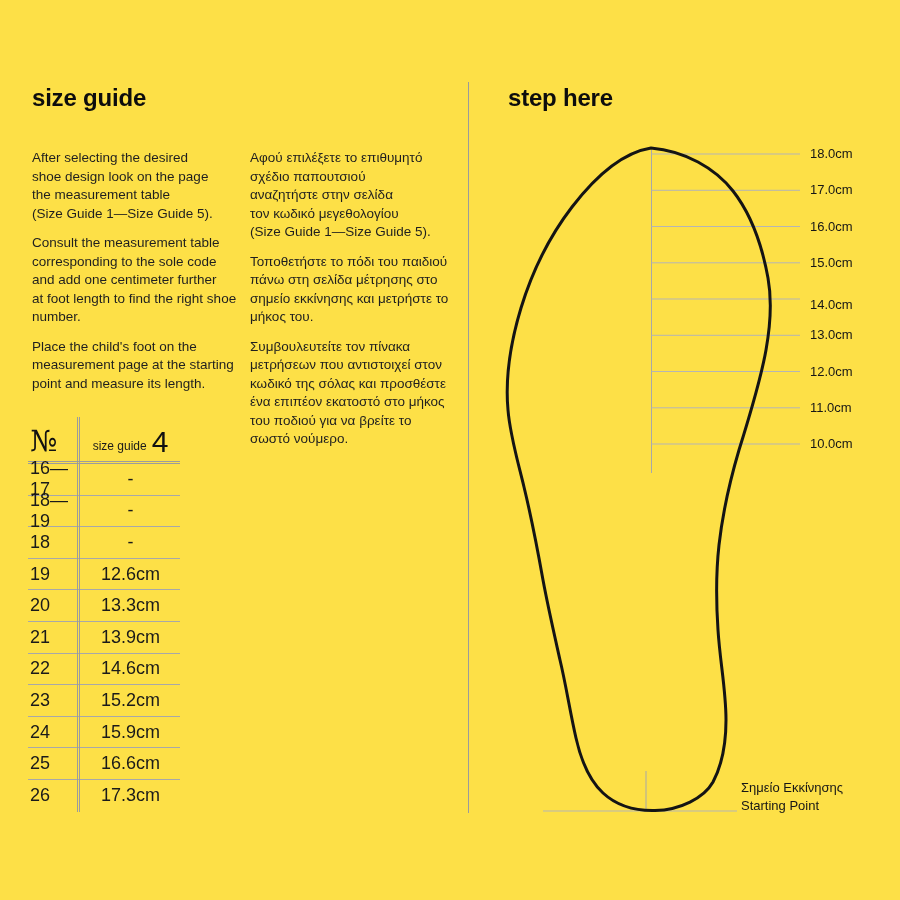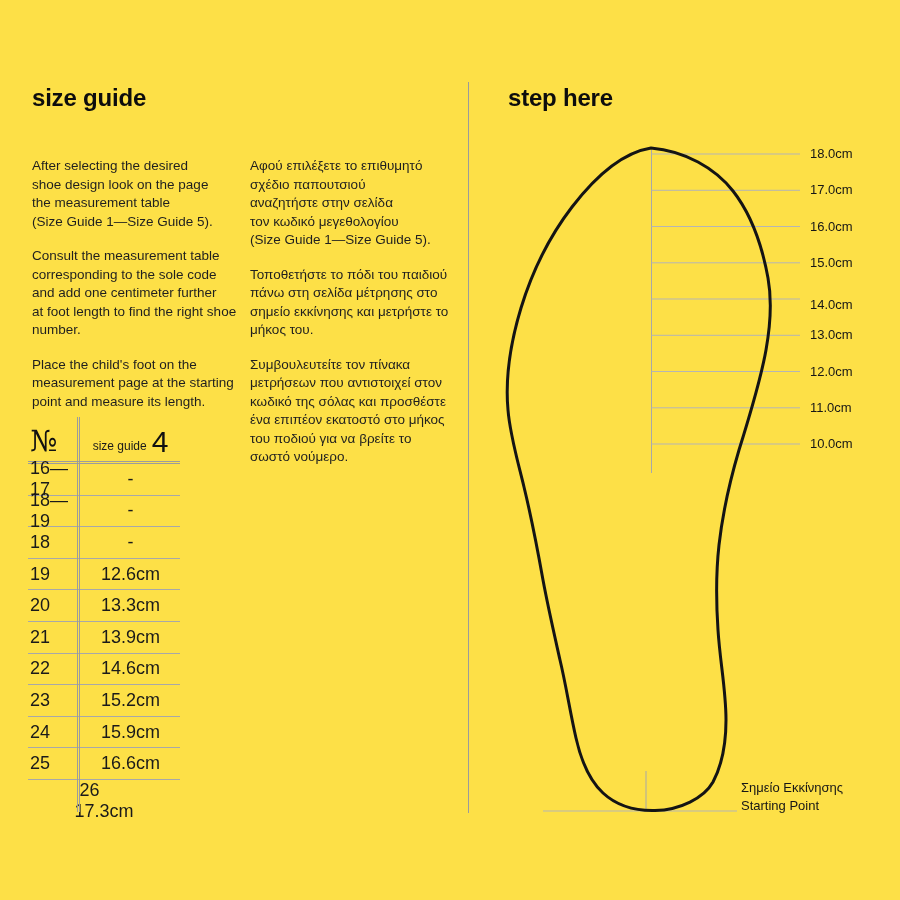--- a/index.html
+++ b/index.html
@@ -11,37 +11,37 @@
   h1.panel-title {
     position:absolute; font-size:24px; font-weight:700; color:#0d0d0d; letter-spacing:-0.2px;
   }
   #title-left  { left:32px;  top:84px; }
   #title-right { left:508px; top:84px; }
 
   
   .text-col { position:absolute; top:141px; width:218px; font-size:13.5px; line-height:18.5px; color:#1f1f1f; }
   #col-en { left:32px; }
   #col-el { left:250px; }
-  .text-col p { white-space:pre-line; margin:16px 0 11px 0; }
+  .text-col p { white-space:pre-line; margin:8px 0 11px 0; }
 
   
   .size-table { position:absolute; left:28px; top:417px; width:152px; }
   .size-table .vline {
     position:absolute; left:49px; top:0; bottom:0; width:3px;
     border-left:1px solid #9c9c9c; border-right:1px solid #9c9c9c;
   }
   .thead { display:flex; height:44px; align-items:flex-end; padding-bottom:5px; }
   .thead .c1 { width:53px; padding-left:2px; }
   .numero { font-family:"DejaVu Serif","Liberation Serif",serif; font-size:29px; line-height:29px; color:#111; }
   .thead .c2 { flex:1; display:flex; justify-content:center; align-items:flex-end; }
   .sg-label { font-size:12px; color:#1a1a1a; margin:0 5px 3px 0; }
   .sg-number { font-size:30px; line-height:28px; font-weight:400; color:#111; }
   .double-rule { height:3px; border-top:1px solid #9c9c9c; border-bottom:1px solid #9c9c9c; }
   .trow { display:flex; align-items:center; height:31.6px; border-bottom:1px solid #a8a8a8; font-size:18px; }
-  .trow:last-child { border-bottom:none;flex-direction:column; }
+  .trow:last-child { border-bottom:none; }
   .trow .c1 { width:53px; padding-left:2px; }
   .trow .c2 { flex:1; text-align:center; }
 
   
   .divider { position:absolute; left:468px; top:82px; width:1px; height:731px; background:#9b9b9b; }
 
   
   #foot-svg { position:absolute; left:480px; top:120px; }
   .ruler-label { position:absolute; left:810px; font-size:13px; color:#161616; height:15px; line-height:15px; }
   .start-label { position:absolute; left:741px; top:779px; font-size:13px; line-height:17.5px; color:#161616; }

